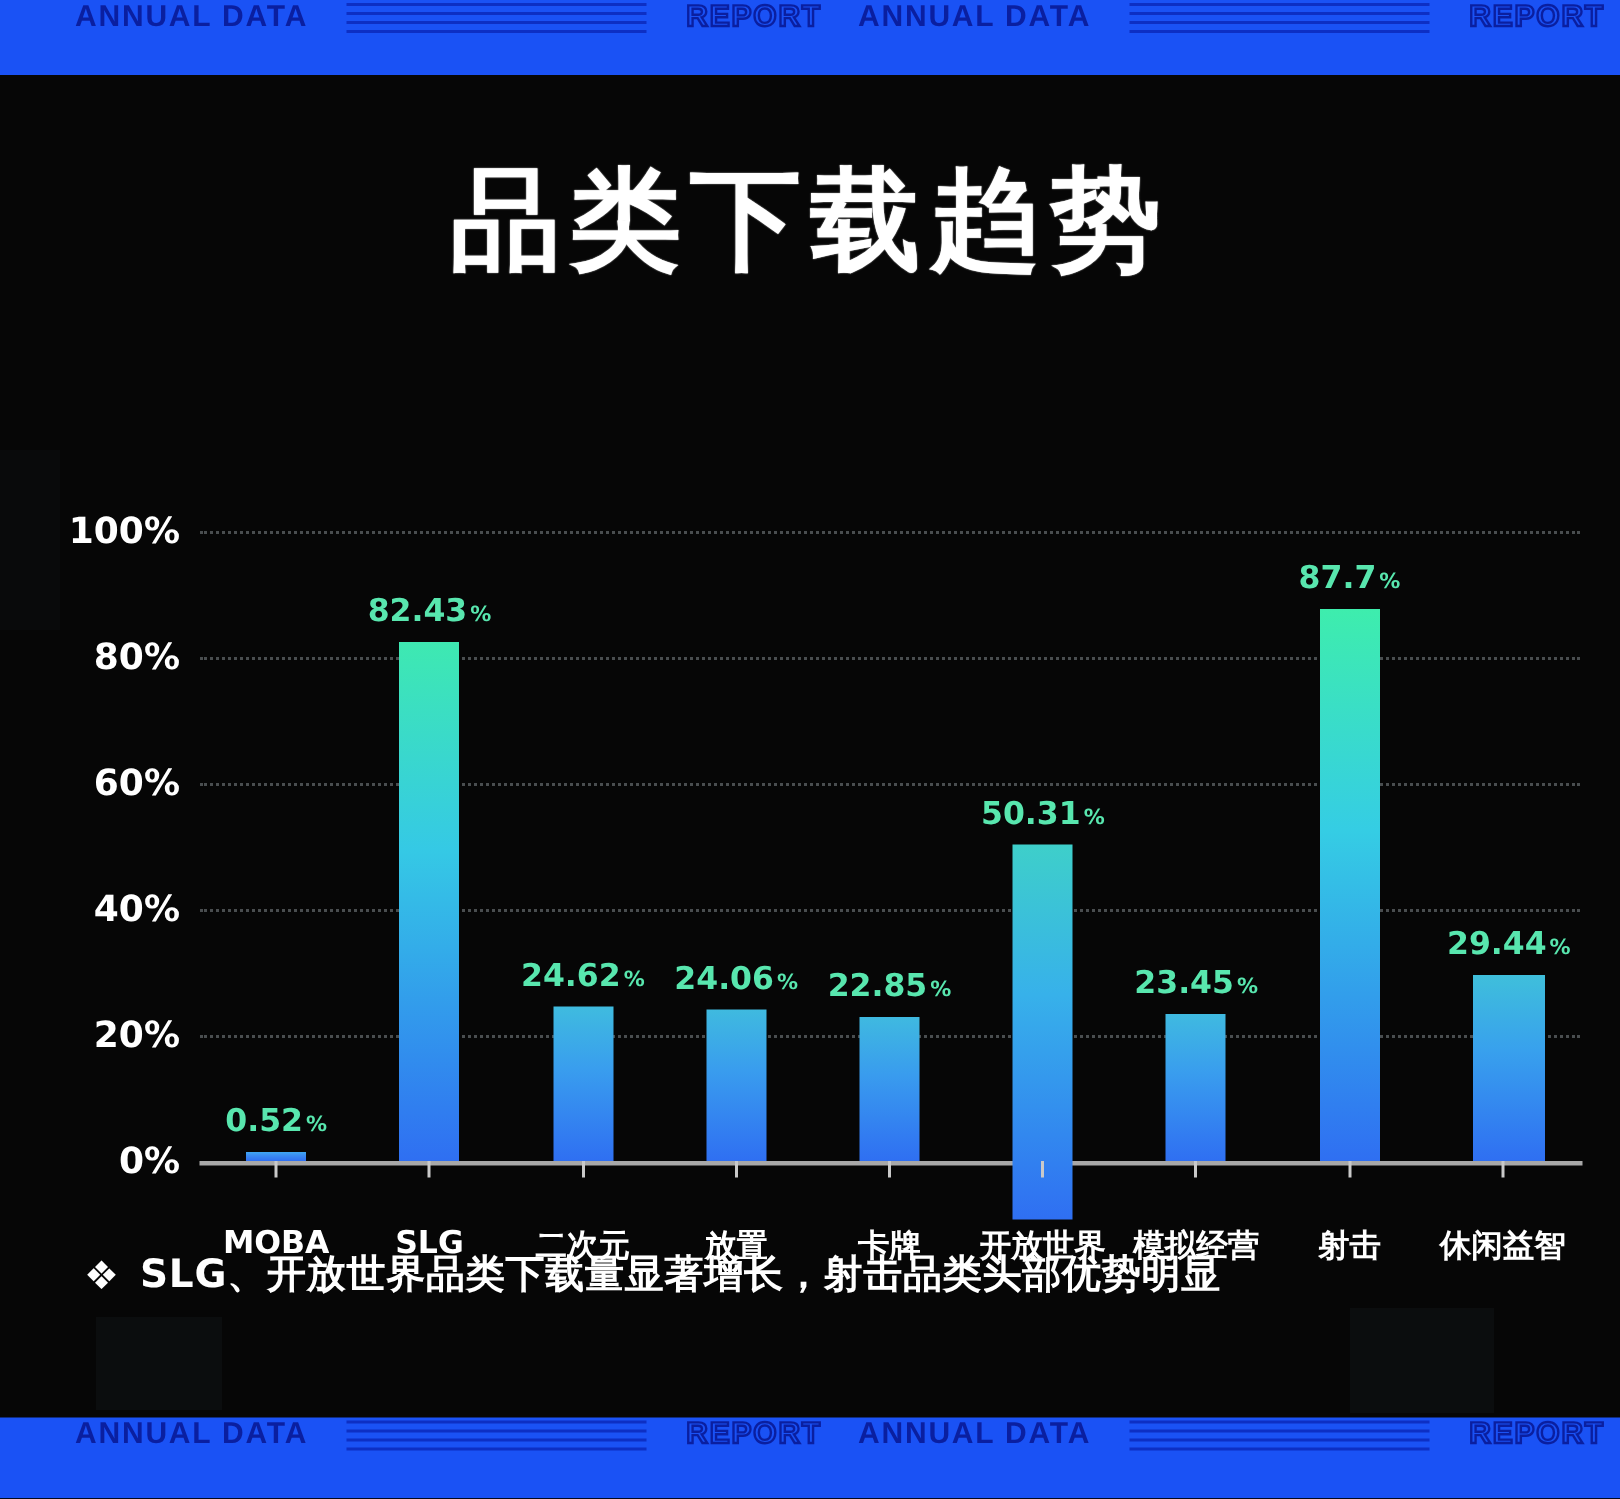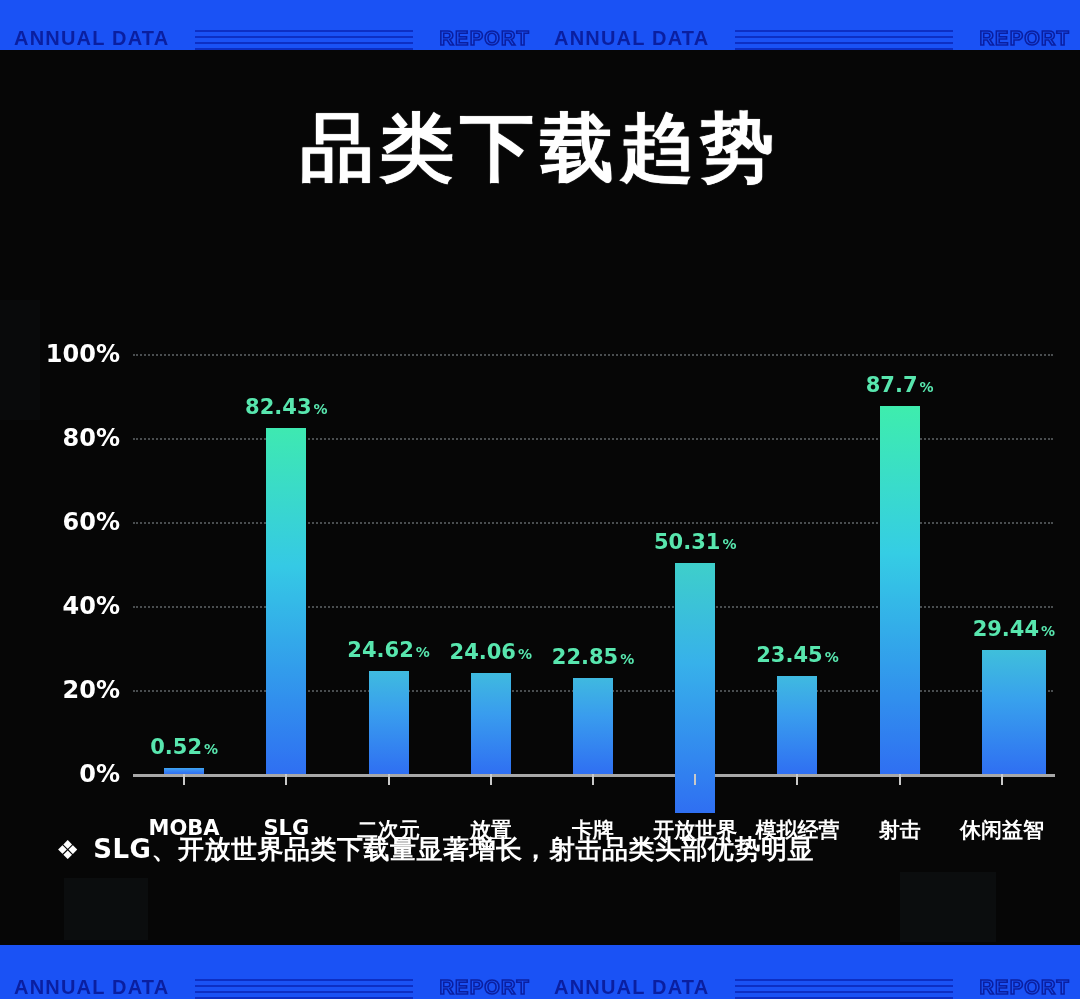--- a/index.html
+++ b/index.html
@@ -8,22 +8,23 @@
     background: #000000;
     font-family: "Liberation Sans", "DejaVu Sans", sans-serif;
     overflow: hidden;
   }
   #page { position: relative; width: 1080px; height: 999px; background: #060606; overflow: hidden; }
 
   
   .banner {
     position: absolute; left: 0; width: 1080px; height: 50px;
     background: #1A52F5;
-    display: flex; align-items: flex-end;
+    display: flex; align-items: flex-start;
     overflow: hidden;
+    padding-left: 36px;
   }
   .banner.top { top: 0; }
   .banner.bottom { bottom: 0; height: 54px; }
   .banner-word {
     font-size: 20px; font-weight: 700; letter-spacing: 1.2px;
     color: #0A1FA0; white-space: nowrap;
     font-family: "Liberation Sans", sans-serif;
   }
   .banner-word.outline {
     color: transparent;
@@ -219,21 +220,21 @@
         <div class="bar-label">23.45<span class="pct">%</span></div>
       </div>
       <div class="tick-mark" style="left: 796.444px;"></div>
       <div class="cat-label" style="left: 797.444px;">模拟经营</div>
       <div class="bar-wrap" style="left: 879.667px; width: 40px; height: 368.34px; top: 75.66px; bottom: auto;">
         <div class="bar" style="height: 100%; background: linear-gradient(rgb(62, 237, 173) 0%, rgb(53, 205, 228) 40%, rgb(47, 111, 242) 100%);"></div>
         <div class="bar-label">87.7<span class="pct">%</span></div>
       </div>
       <div class="tick-mark" style="left: 898.667px;"></div>
       <div class="cat-label" style="left: 899.667px;">射击</div>
-      <div class="bar-wrap" style="left: 981.889px; width: 64px; height: 123.648px; top: 320.352px; bottom: auto;">
+      <div class="bar-wrap" style="left: 981.889px; width: 48px; height: 123.648px; top: 320.352px; bottom: auto;">
         <div class="bar" style="height: 100%; background: linear-gradient(rgb(63, 191, 219) 0%, rgb(56, 161, 237) 40%, rgb(47, 111, 242) 100%);"></div>
         <div class="bar-label">29.44<span class="pct">%</span></div>
       </div>
       <div class="tick-mark" style="left: 1000.89px;"></div>
       <div class="cat-label" style="left: 1001.89px;">休闲益智</div>
     </div>
 
   <div id="footnote">
     <span class="bullet">❖</span>
     <span class="ftext">SLG、开放世界品类下载量显著增长，射击品类头部优势明显</span>

